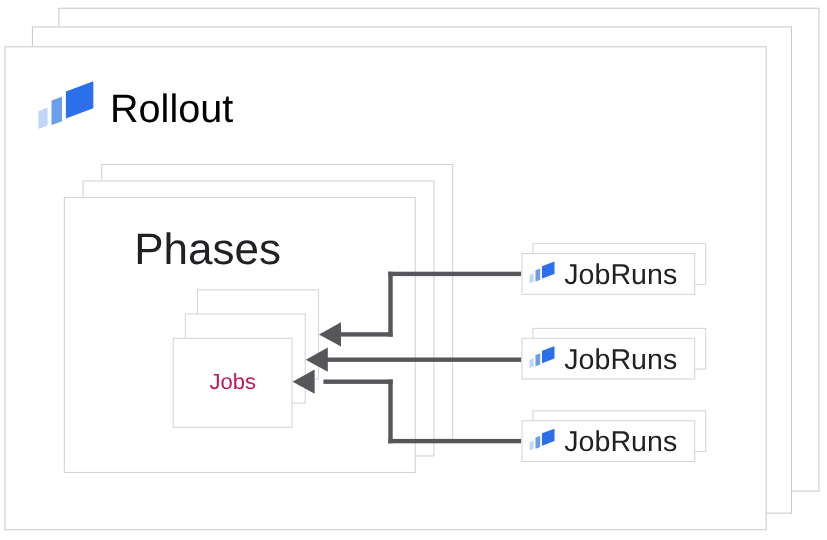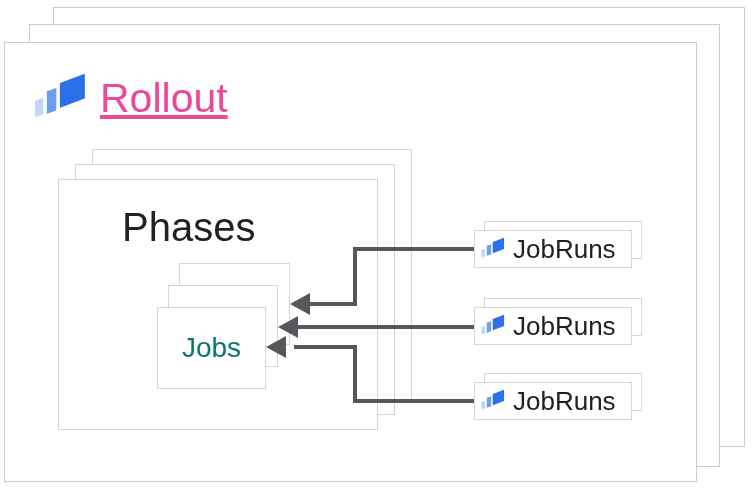--- a/index.html
+++ b/index.html
@@ -20,25 +20,25 @@
   
   .ph-back {left:92px;top:149px;width:320px;height:251px;}
   .ph-mid  {left:75px;top:164px;width:320px;height:251px;}
   .ph-front{left:58px;top:179px;width:320px;height:251px;}
 
   
   .jb-back {left:179px;top:263px;width:111px;height:82px;}
   .jb-mid  {left:168px;top:285px;width:110px;height:82px;}
   .jb-front{left:157px;top:307px;width:109px;height:82px;
             display:flex;align-items:center;justify-content:center;}
-  .jobs-label{font-size:28px;color:#0f766e;}
+  .jobs-label{font-size:20px;color:#be185d;}
 
   
   .rollout-header{position:absolute;left:32px;top:70px;display:flex;align-items:center;gap:11px;}
-  .rollout-title{font-size:41px;line-height:1.1;color:#ec4899;text-decoration:underline;}
+  .rollout-title{font-size:36px;line-height:1.1;color:#000000;}
 
   
   .phases-label{position:absolute;left:82px;top:205px;font-size:40px;color:#202124;margin-left:40px;}
 
   
   .jr-back{width:158px;height:38px;}
   .jr-front{width:158px;height:38px;display:flex;align-items:center;gap:7px;padding-left:5px;}
   .jr1-back{left:484px;top:221px;} .jr1-front{left:474px;top:230px;}
   .jr2-back{left:484px;top:298px;} .jr2-front{left:474px;top:307px;}
   .jr3-back{left:484px;top:373px;} .jr3-front{left:474px;top:382px;}

